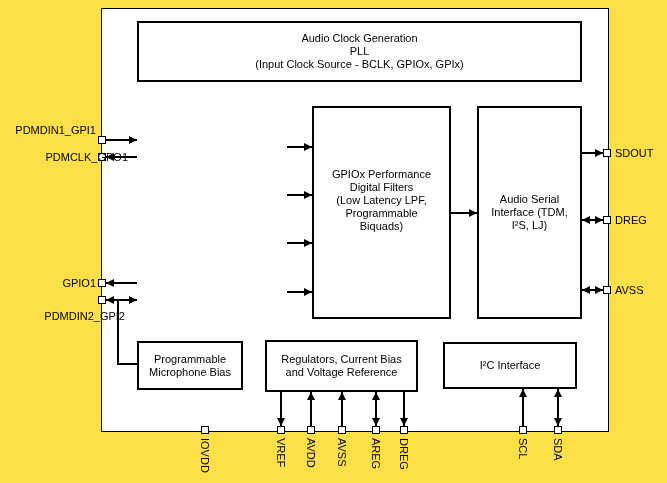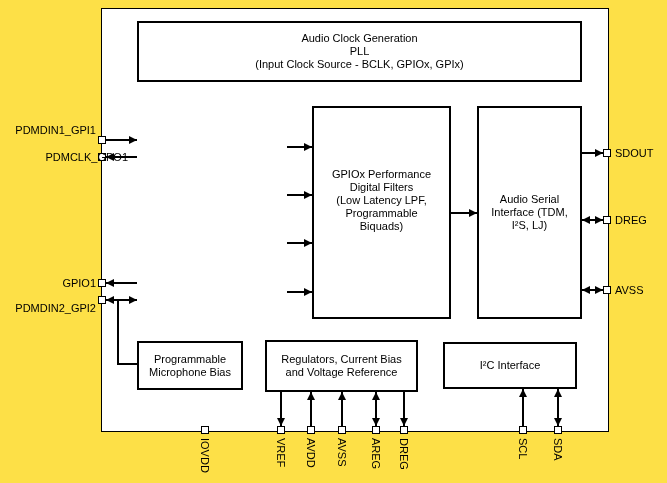--- a/index.html
+++ b/index.html
@@ -135,21 +135,21 @@
   <div class="pin" style="left:307px;top:426px;"></div>
   <div class="pin" style="left:338px;top:426px;"></div>
   <div class="pin" style="left:372px;top:426px;"></div>
   <div class="pin" style="left:400px;top:426px;"></div>
   <div class="pin" style="left:519px;top:426px;"></div>
   <div class="pin" style="left:554px;top:426px;"></div>
 
   <div class="plabel lft" style="top:124px;">PDMDIN1_GPI1</div>
   <div class="plabel lft" style="top:151px;padding-left:32px;">PDMCLK_GPO1</div>
   <div class="plabel lft" style="top:277px;">GPIO1</div>
-  <div class="plabel lft" style="top:302px;">PDMDIN2_GPI2</div>
+  <div class="plabel lft" style="top:310px;padding-left:29px;">PDMDIN2_GPI2</div>
 
   <div class="plabel rgt" style="left:615px;top:147px;text-align:right;">SDOUT</div>
   <div class="plabel rgt" style="left:615px;top:214px;">DREG</div>
   <div class="plabel rgt" style="left:615px;top:284px;">AVSS</div>
 
   <div class="plabel rot" style="left:211px;top:438px;">IOVDD</div>
   <div class="plabel rot" style="left:287px;top:438px;">VREF</div>
   <div class="plabel rot" style="left:317px;top:438px;">AVDD</div>
   <div class="plabel rot" style="left:348px;top:438px;">AVSS</div>
   <div class="plabel rot" style="left:382px;top:438px;">AREG</div>

